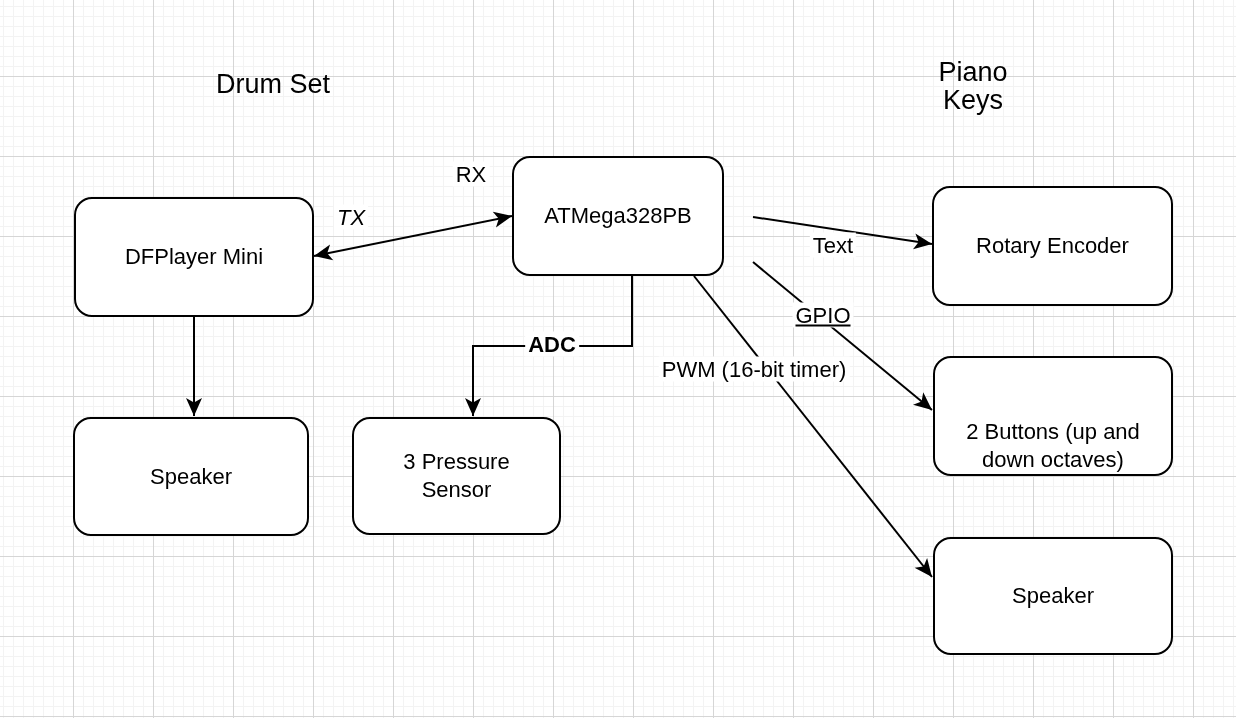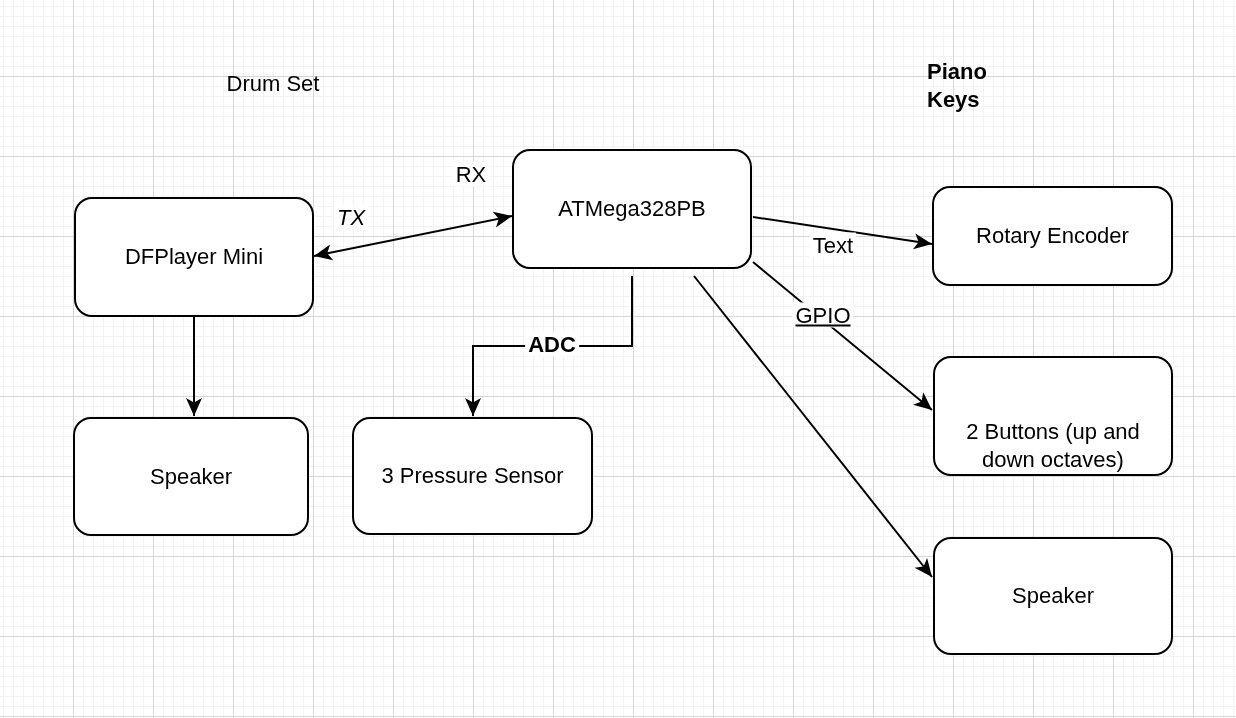--- a/index.html
+++ b/index.html
@@ -41,22 +41,22 @@
     position: absolute;
     transform: translate(-50%, -50%);
     background: #fff;
     padding: 0 3px;
     font-size: 22px; line-height: 25px;
     white-space: nowrap;
   }
   .free-label {
     position: absolute;
     transform: translate(-50%, -50%);
-    font-size: 22px; line-height: 28px;
-    text-align: left;
+    font-size: 27px; line-height: 28px;
+    text-align: center;
   }
   .free-label.narrow { width: 92px; }
 </style>
 </head>
 <body>
 
 <div class="canvas">
 
   <svg class="edges" width="1236" height="718" viewBox="0 0 1236 718">
     <defs>
@@ -75,52 +75,53 @@
 
     <path class="edge" d="M 632 276 L 632 346 L 473 346 L 473 416" marker-end="url(#arrow)"></path>
 
     <line class="edge" x1="194" y1="317" x2="194" y2="416" marker-end="url(#arrow)"></line>
   </svg>
 
   <div class="node" style="left:74px; top:197px; width:240px; height:120px;">
     <span>DFPlayer Mini</span>
   </div>
 
-  <div class="node" style="left:512px; top:149px; width:240px; height:120px;">
+  <div class="node" style="left:512px; top:156px; width:212px; height:120px;">
     <span>ATMega328PB</span>
   </div>
 
   <div class="node" style="left:73px; top:417px; width:236px; height:119px;">
     <span>Speaker</span>
   </div>
 
-  <div class="node" style="left:352px; top:417px; width:241px; height:118px;">
+  <div class="node" style="left:352px; top:417px; width:209px; height:118px;">
     <span>3 Pressure Sensor</span>
   </div>
 
-  <div class="node" style="left:932px; top:186px; width:241px; height:100px;justify-content:center;">
+  <div class="node" style="left:932px; top:186px; width:241px; height:120px;justify-content:center;">
     <span>Rotary Encoder</span>
   </div>
 
   <div class="node" style="left:933px; top:356px; width:240px; height:120px;align-items:flex-end;">
     <span>2 Buttons (up and down octaves)</span>
   </div>
 
   <div class="node" style="left:933px; top:537px; width:240px; height:118px;">
     <span>Speaker</span>
   </div>
 
   <div class="edge-label" style="left:351px; top:217px;font-style:italic;">TX</div>
 
   <div class="edge-label" style="left:471px; top:174px;">RX</div>
 
   <div class="edge-label" style="left:833px; top:229px;margin-top:16px;">Text</div>
 
   <div class="edge-label" style="left:823px; top:315px;text-decoration:underline;">GPIO</div>
 
+  <div class="edge-label" style="left:754px; top:369px;">PWM (16-bit timer)</div>
 
   <div class="edge-label" style="left:552px; top:344px;font-weight:bold;">ADC</div>
 
   <div class="free-label" style="left:273px; top:84px;">Drum Set</div>
 
-  <div class="free-label narrow" style="left:973px; top:86px;font-weight:bold;">Piano Keys</div>
+  <div class="free-label narrow" style="left:973px; top:86px;">Piano Keys</div>
 
 </div>
 
 </body></html>

